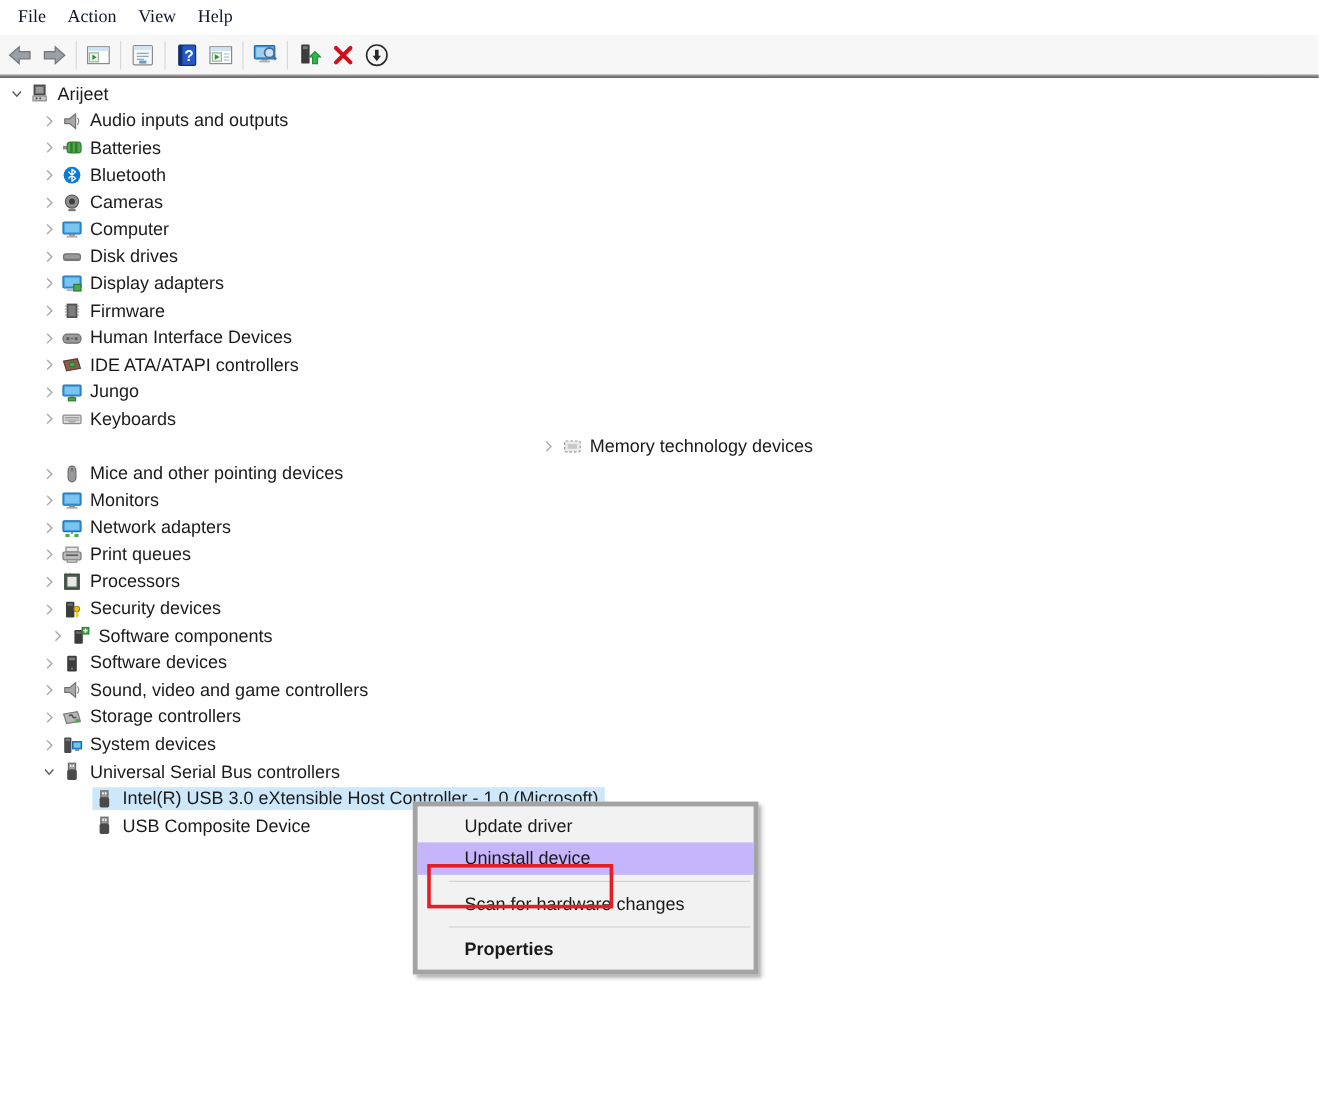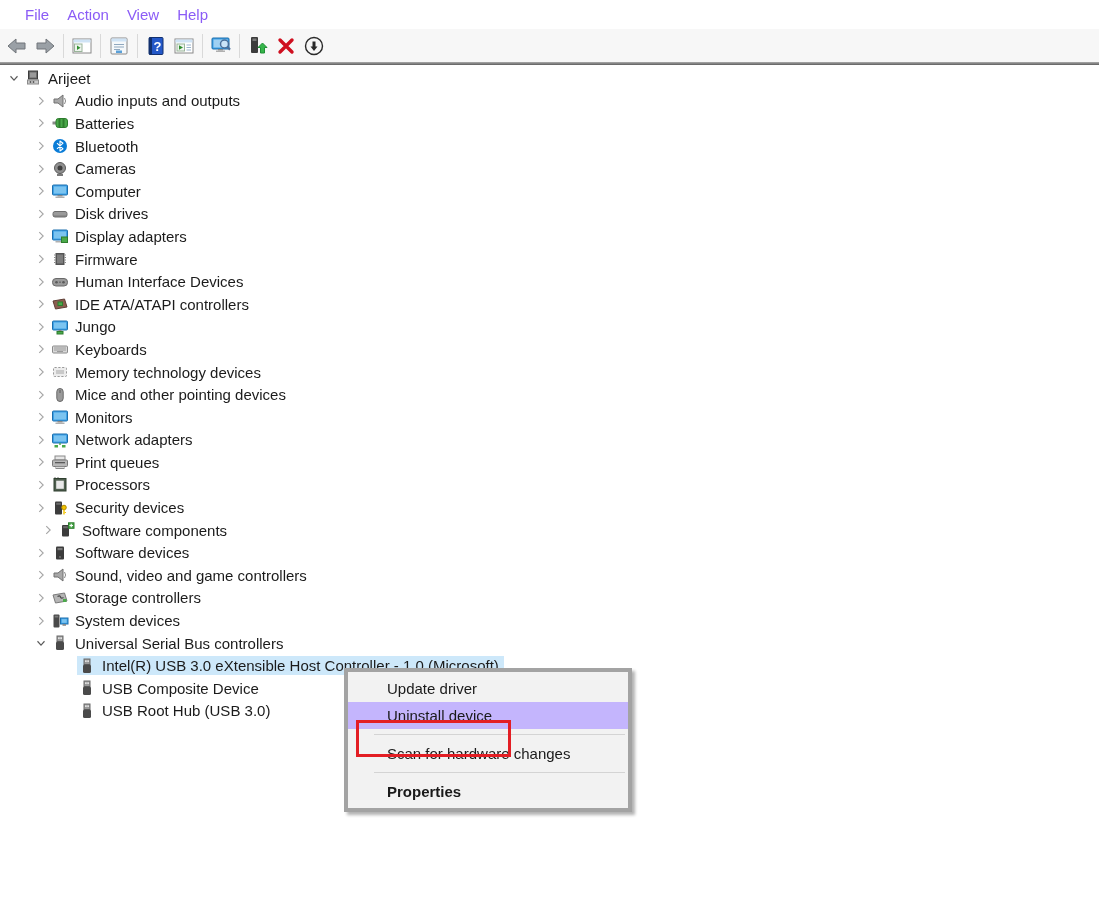--- a/index.html
+++ b/index.html
@@ -2,22 +2,22 @@
 <html><head>
 <meta charset="utf-8">
 <style>
   html,body{margin:0;padding:0;}
   body{
     width:1099px;height:923px;background:#ffffff;
     font-family:"Liberation Sans",sans-serif;
     position:relative;overflow:hidden;
     -webkit-font-smoothing:antialiased;
   }
-  .menubar{display:flex;align-items:center;height:29px;padding-left:16px;
-    font-size:15px;color:#8b5cf6;background:#ffffff;}
+  .menubar{display:flex;align-items:center;height:29px;padding-left:6px;
+    font-size:15px;color:#0f172a;background:#ffffff;font-family:Liberation Serif, serif;}
   .mitem{padding:3px 9px;cursor:default;}
   .toolbar{display:flex;align-items:center;height:33px;background:#f7f7f7;padding-left:3px;}
   .tb-btn{width:26px;height:27px;display:flex;align-items:center;justify-content:center;margin:0 1px;}
   .tb-btn svg{width:22px;height:22px;display:block;}
   .tb-sep{width:1px;height:24px;background:#d9d9d9;margin:0 4px;}
   .divider{height:3px;background:linear-gradient(#ababab,#5e5e5e);}
   .tree{position:relative;padding-top:2px;}
   .tree-row{display:flex;align-items:center;height:22.6px;font-size:15px;color:#1b1b1b;white-space:nowrap;}
   .chev{width:19px;height:16px;flex:none;display:flex;align-items:center;justify-content:center;}
   .chev svg{width:14px;height:14px;display:block;}
@@ -360,21 +360,21 @@
           <span class="ticon">
             <svg viewBox="0 0 18 16">
               <rect x="1.5" y="5" width="15" height="7" rx="1" fill="#d9d9d9" stroke="#8a8a8a"></rect>
               <path d="M3 7 h12 M3 9 h12" stroke="#9a9a9a"></path>
               <rect x="6" y="10" width="6" height="1" fill="#9a9a9a"></rect>
             </svg>
           </span>
           <span class="tlabel">Keyboards</span>
         </span>
       </div>
-      <div class="tree-row" style="padding-left: 31px;">
+      <div class="tree-row" style="padding-left: 31px; justify-content: center;">
         <span class="chev">
           <svg viewBox="0 0 16 16">
             <path d="M6 3.5 L10.5 8 L6 12.5" stroke="#a6a6a6" stroke-width="1.3" fill="none"></path>
           </svg>
         </span>
         <span class="sel">
           <span class="ticon">
             <svg viewBox="0 0 18 16">
               <rect x="2.5" y="3.5" width="13" height="9" rx="1" fill="#ececec" stroke="#9a9a9a" stroke-dasharray="2.2,1.6"></rect>
               <rect x="5" y="6" width="8" height="4" fill="#c9c9c9"></rect>
@@ -614,34 +614,20 @@
         <span class="sel">
           <span class="ticon">
             <svg viewBox="0 0 18 16">
               <rect x="6" y="1" width="6" height="5.5" fill="#9a9a9a" stroke="#6a6a6a"></rect>
               <rect x="7.3" y="2.3" width="1.2" height="1.7" fill="#ffffff"></rect>
               <rect x="9.5" y="2.3" width="1.2" height="1.7" fill="#ffffff"></rect>
               <rect x="5" y="6.5" width="8" height="8.5" rx="1.5" fill="#4a4a4a"></rect>
             </svg>
           </span>
           <span class="tlabel">USB Composite Device</span>
-        </span>
-      </div>
-      <div class="tree-row" style="padding-left: 58px;">
-        <span class="chev"></span>
-        <span class="sel">
-          <span class="ticon">
-            <svg viewBox="0 0 18 16">
-              <rect x="6" y="1" width="6" height="5.5" fill="#9a9a9a" stroke="#6a6a6a"></rect>
-              <rect x="7.3" y="2.3" width="1.2" height="1.7" fill="#ffffff"></rect>
-              <rect x="9.5" y="2.3" width="1.2" height="1.7" fill="#ffffff"></rect>
-              <rect x="5" y="6.5" width="8" height="8.5" rx="1.5" fill="#4a4a4a"></rect>
-            </svg>
-          </span>
-          <span class="tlabel">USB Root Hub (USB 3.0)</span>
         </span>
       </div>
     </div>
   <div class="context-menu" id="context-menu">
       <div class="menu-item">Update driver</div>
       <div class="menu-item highlighted">Uninstall device</div>
       <div class="menu-sep"></div>
       <div class="menu-item">Scan for hardware changes</div>
       <div class="menu-sep"></div>
       <div class="menu-item bold">Properties</div>

